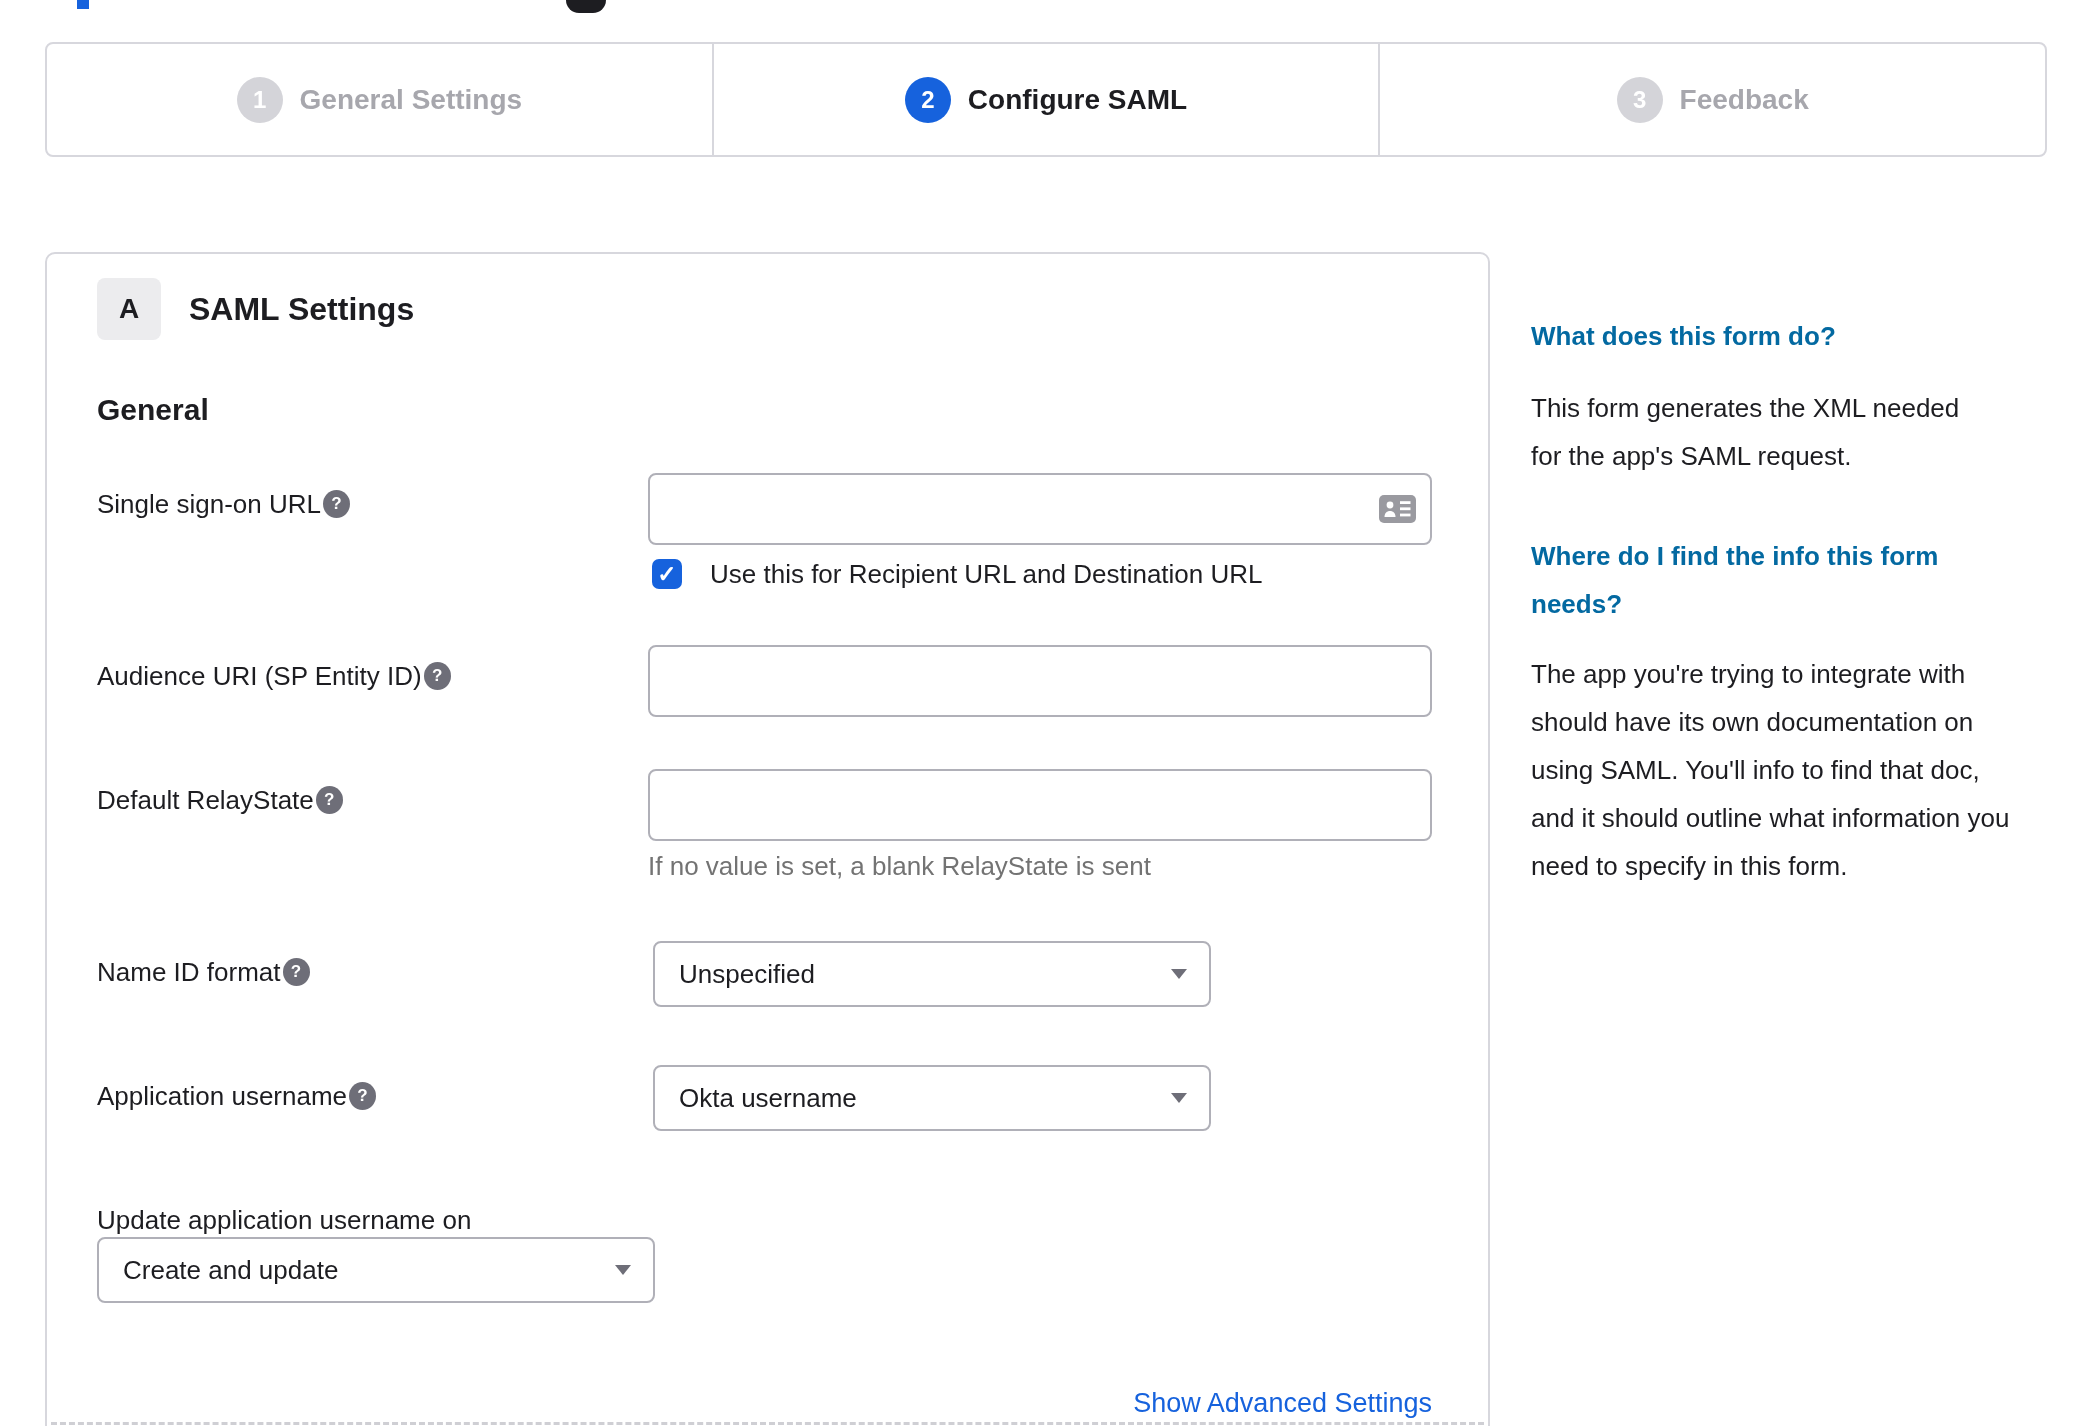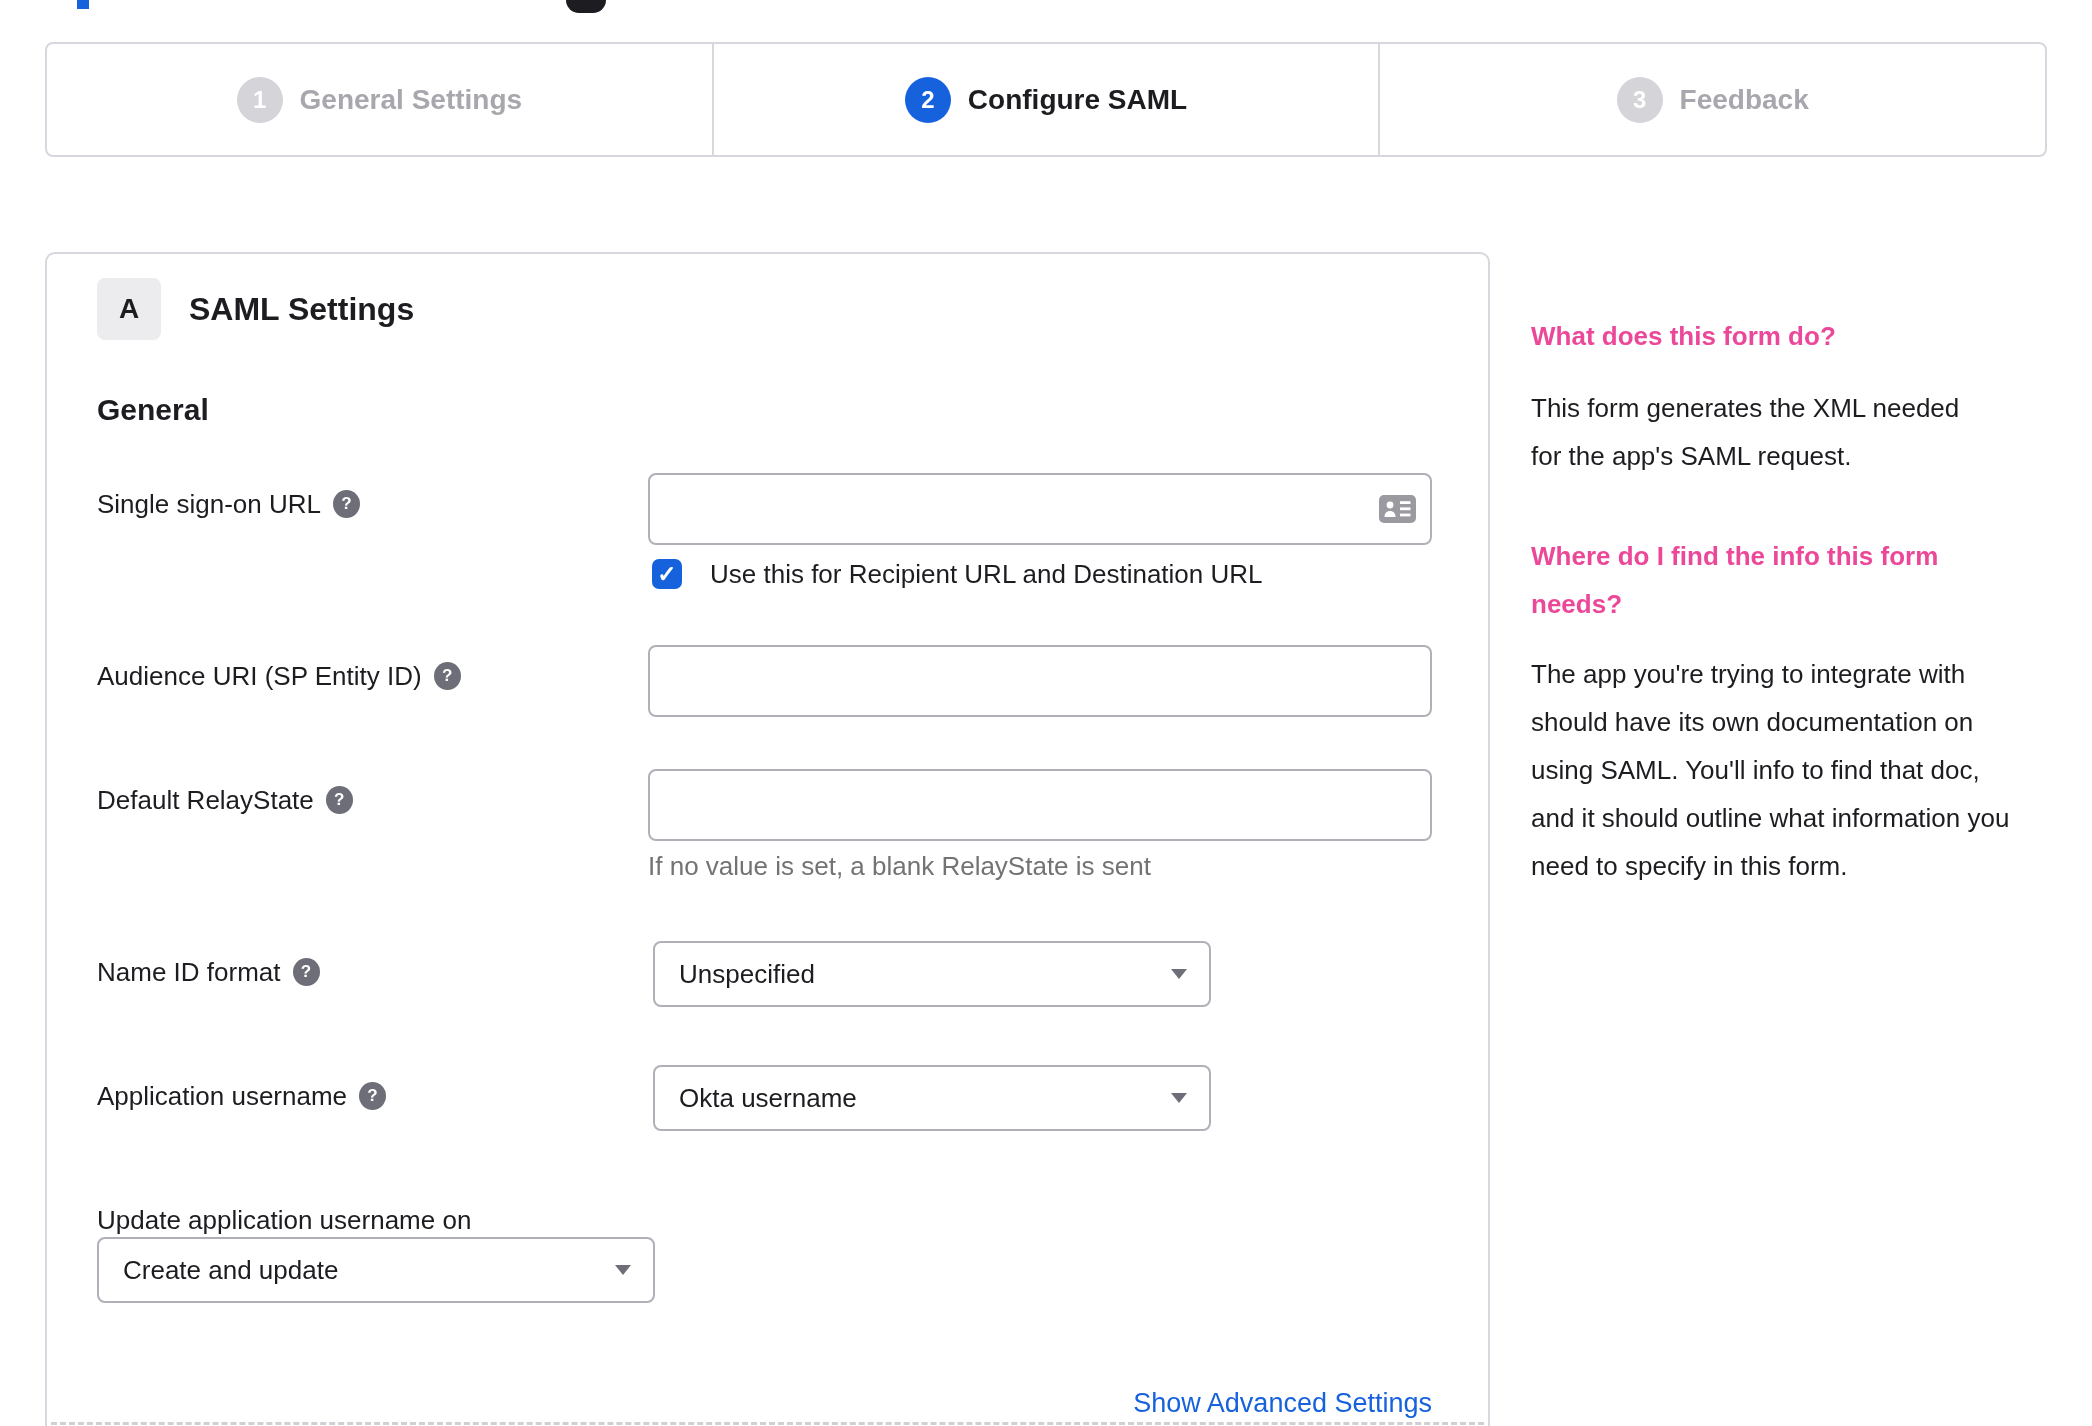--- a/index.html
+++ b/index.html
@@ -30,21 +30,21 @@
     border: 2px solid #d7d7dd; border-radius: 10px; background: #fff;
     padding: 23px 56px 0 50px; }
   .section-header { display: flex; align-items: center; gap: 28px; height: 64px; }
   .section-badge { width: 64px; height: 62px; background: #ececee; border-radius: 8px;
     display: flex; align-items: center; justify-content: center;
     font-size: 28px; font-weight: bold; color: #1d1d21; }
   .section-title { font-size: 32px; font-weight: bold; }
   .group-heading { margin-top: 52px; font-size: 30px; font-weight: bold; }
 
   .form-row { display: flex; }
-  .row-label { width: 556px; padding-top: 14px; display: flex; align-items: flex-start; gap: 12px;
+  .row-label { width: 556px; padding-top: 14px; display: flex; align-items: flex-start; gap: 2px;
     font-size: 26px; color: #1d1d21; line-height: 34px; }
   .help-icon { width: 27px; height: 28px; border-radius: 50%; background: #6e6e78; flex: 0 0 auto;
     display: inline-flex; align-items: center; justify-content: center;
     color: #fff; font-size: 17px; font-weight: bold; margin-top: 3px; }
   .row-control { flex: 1; }
 
   .text-input { position: relative; width: 784px; height: 72px; }
   .text-input input { width: 100%; height: 100%; border: 2px solid #b0b0b8; border-radius: 8px;
     font-family: "Liberation Sans", sans-serif; font-size: 26px; padding: 0 64px 0 20px;
     color: #1d1d21; outline: none; background: #fff; }
@@ -74,21 +74,21 @@
 
   .advanced-row { margin-top: 85px; text-align: right; padding-right: 0; }
   .advanced-link { font-size: 27px; color: #1662dd; font-weight: 500; text-decoration: none;
     cursor: pointer; }
 
   .panel-divider { position: absolute; left: 4px; right: 4px; top: 1168px;
     border-top: 3px dashed #cfcfd4; }
 
   
   .sidebar { left: 1531px; top: 318px; width: 492px; }
-  .sidebar h3 { font-size: 26px; font-weight: bold; line-height: 36px; color: #ec4899; }
+  .sidebar h3 { font-size: 26px; font-weight: bold; line-height: 36px; color: #0369a1; }
   .sidebar p { font-size: 26px; line-height: 48px; color: #1d1d21; }
   .sb-p1 { margin-top: 30px; max-width: 448px; }
   .sb-h2 { margin-top: 52px; line-height: 48px !important; }
   .sb-p2 { margin-top: 22px; }
 </style>
 </head>
 <body>
 
 <div class="abs top-cut-blue"></div>
 <div class="abs top-cut-dark"></div>

